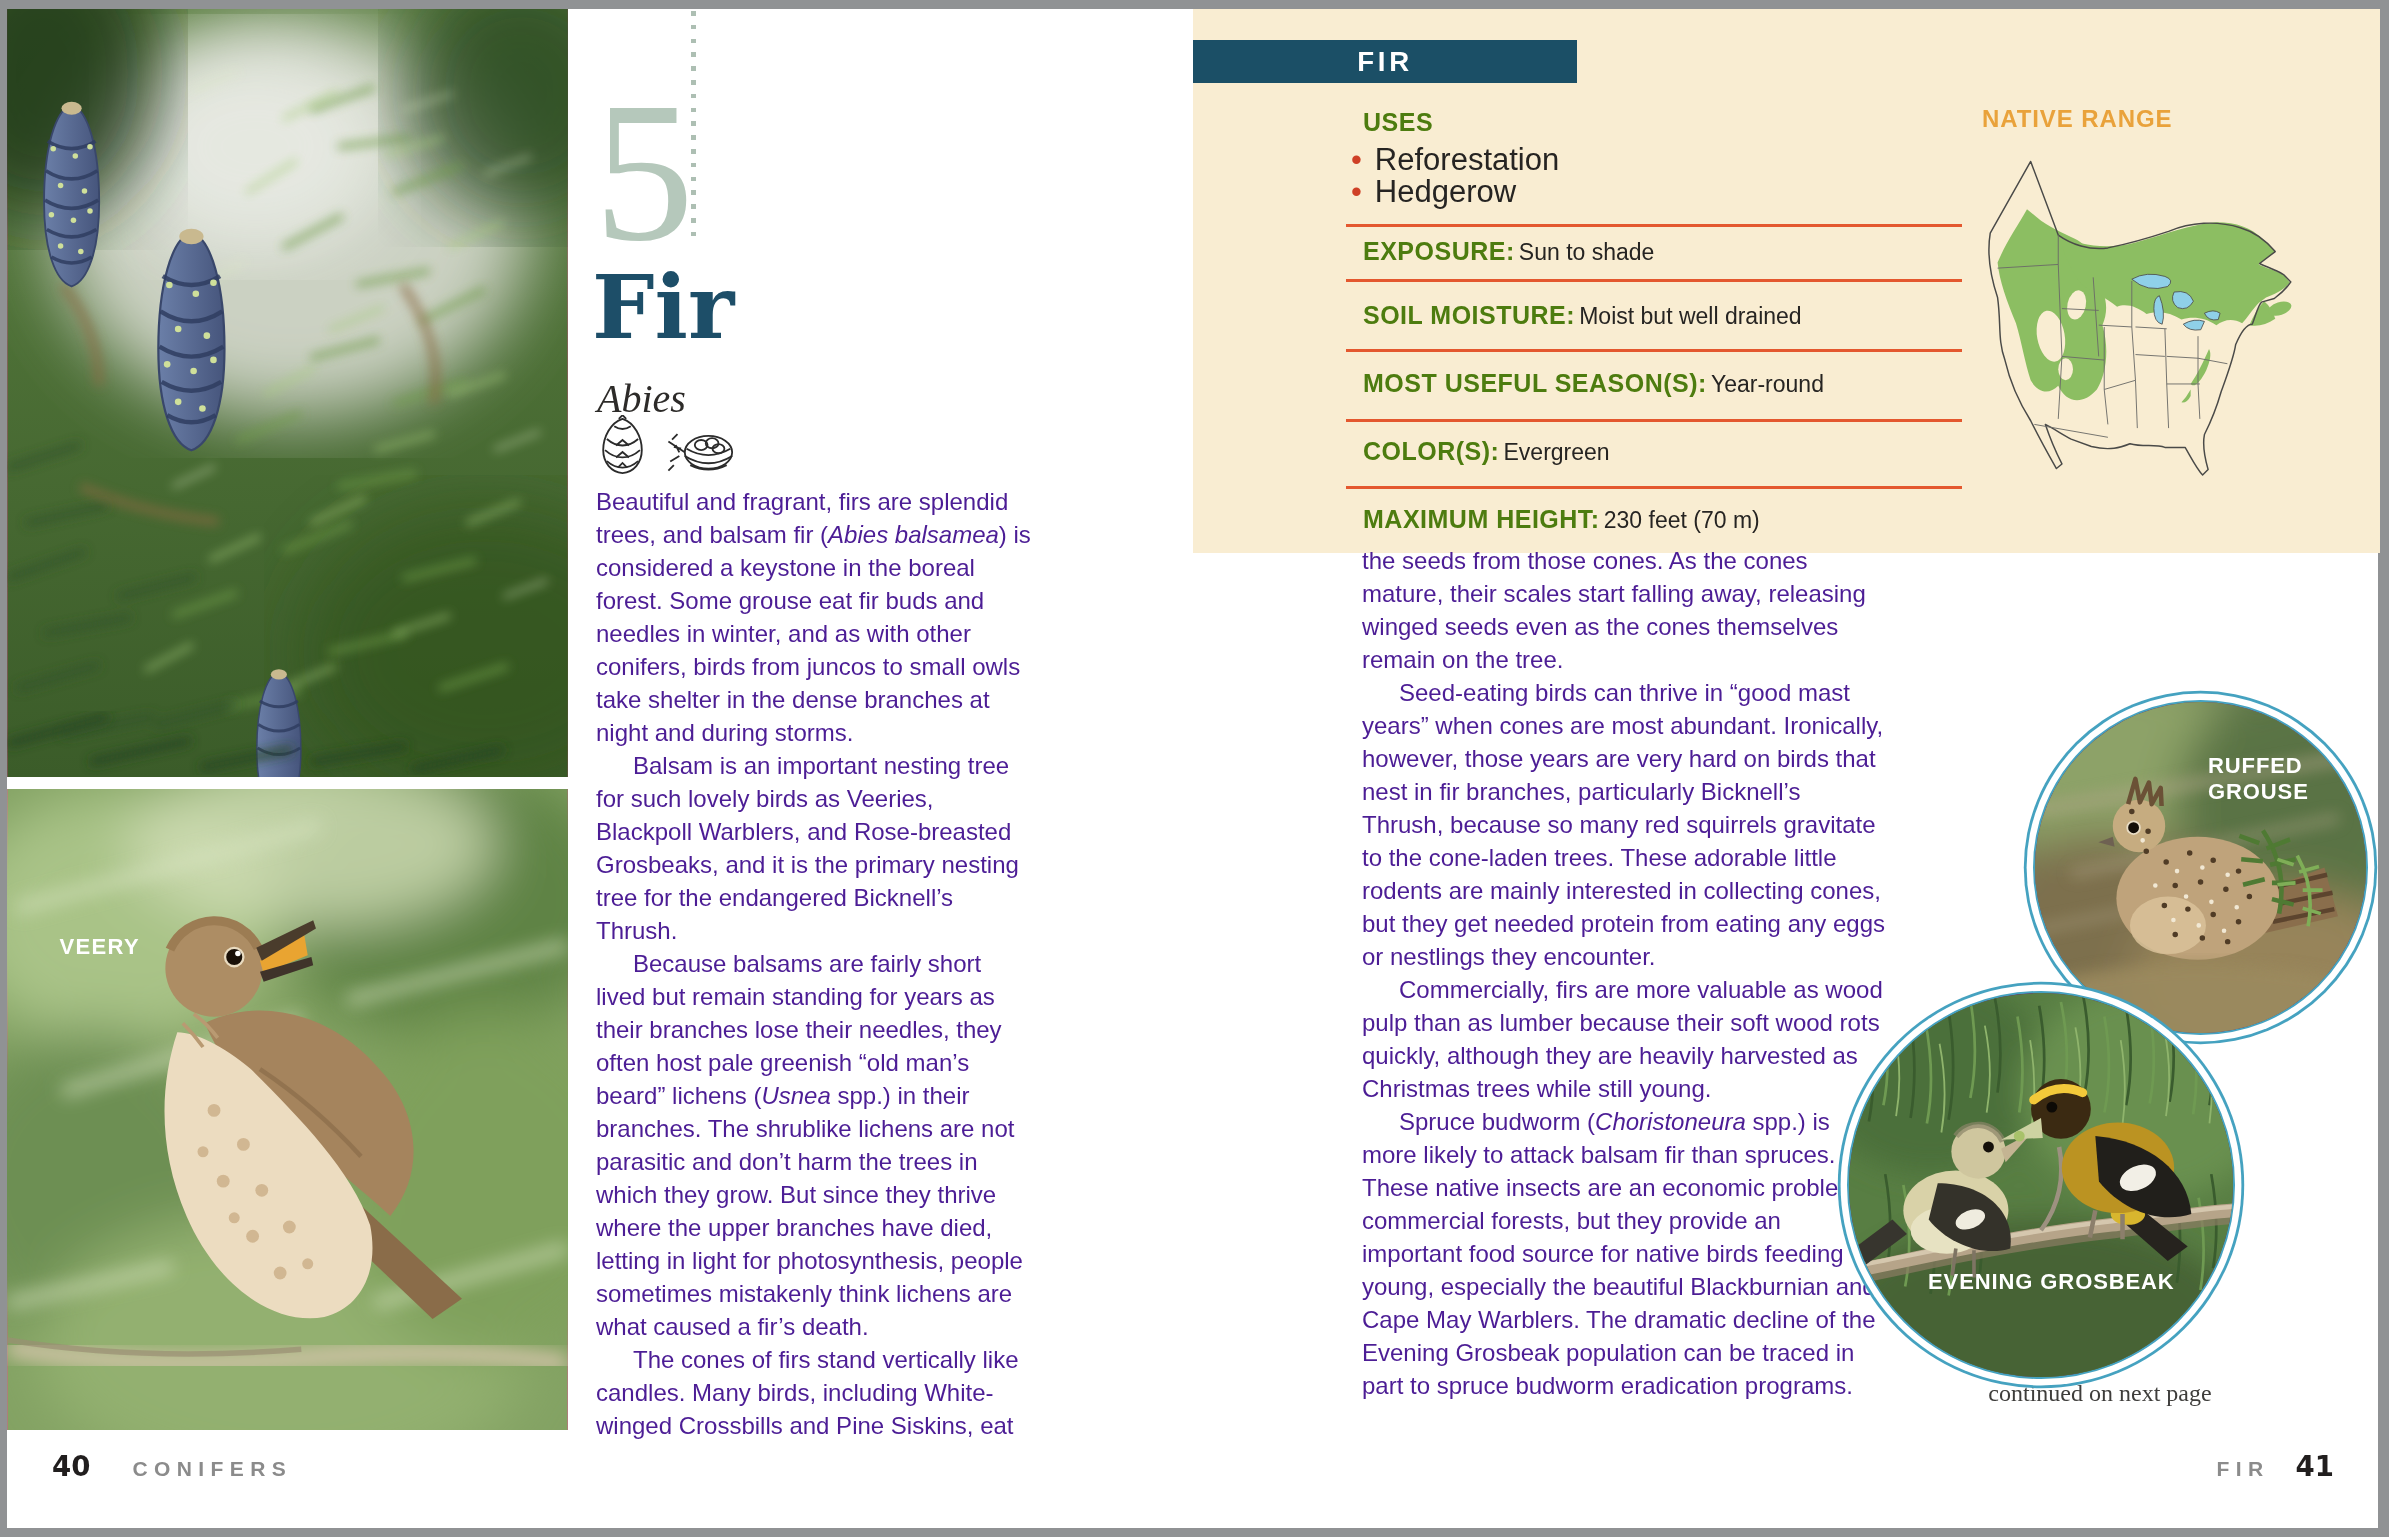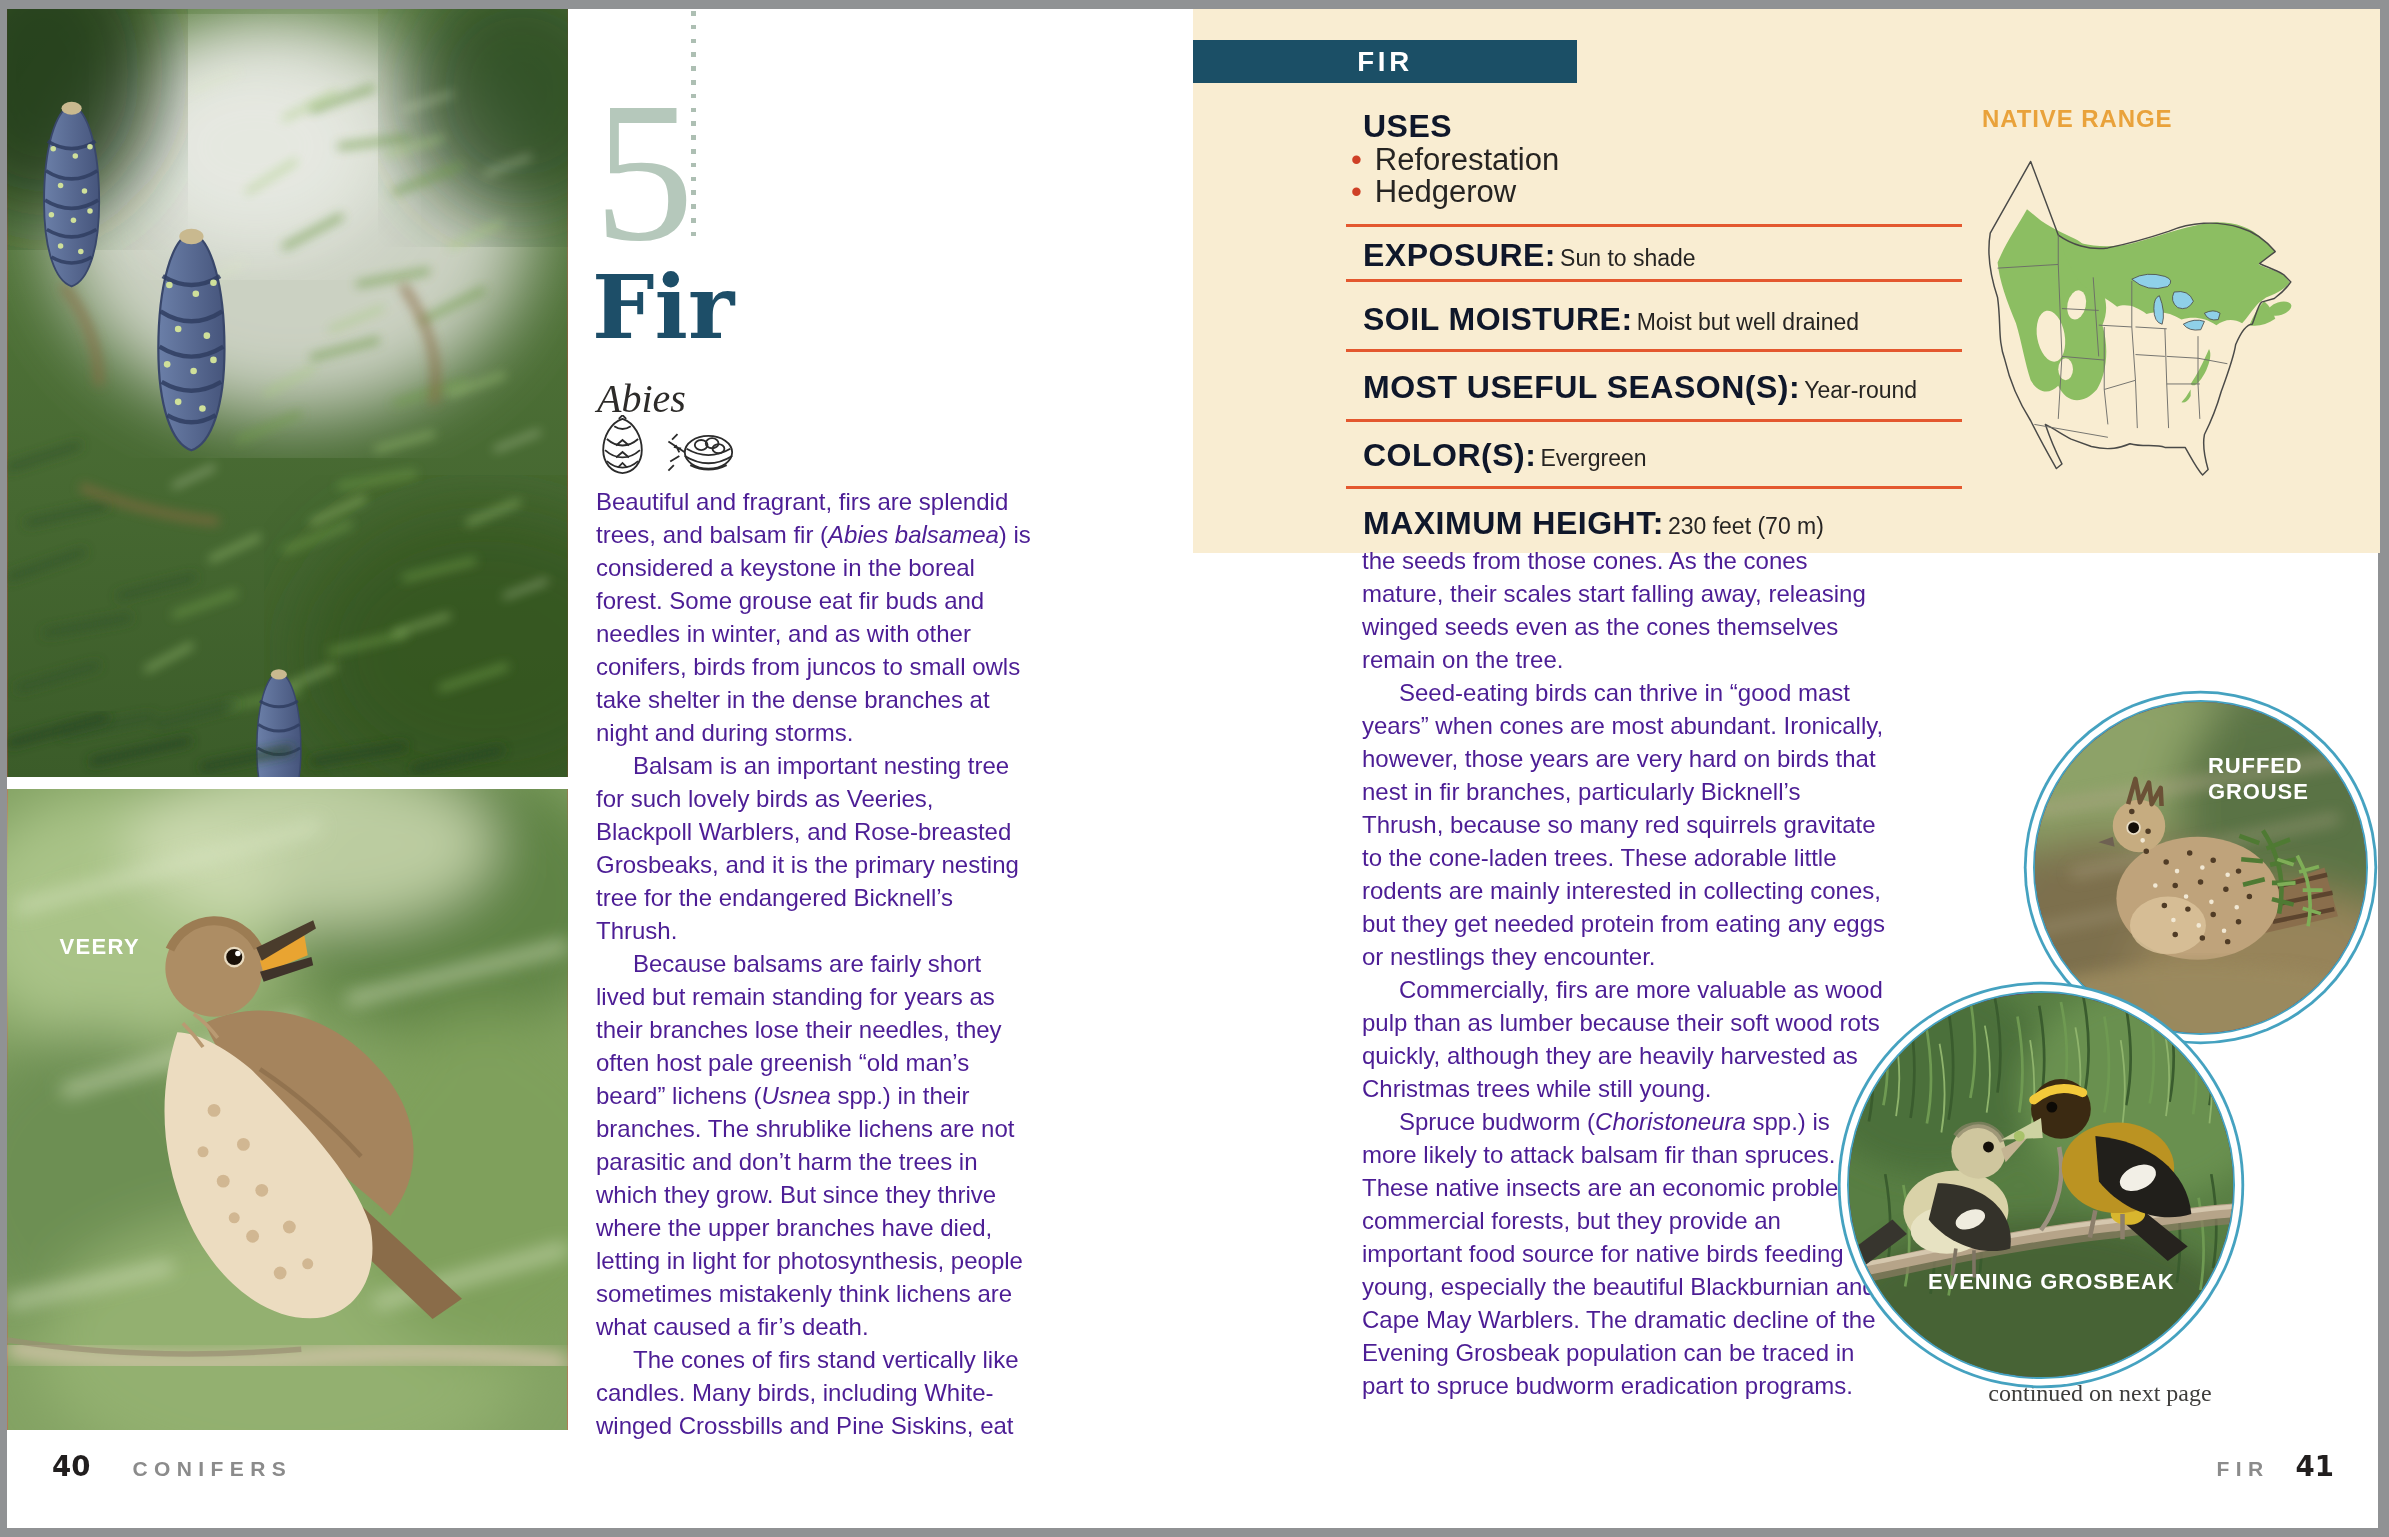--- a/index.html
+++ b/index.html
@@ -1,21 +1,21 @@
 <!DOCTYPE html>
 <html style="font-size:14.7px"><head>
 <meta charset="utf-8">
 <style>
   html,body{margin:0;padding:0;background:#909294;}
   #canvas{position:relative;width:2389px;height:1537px;background:#909294;overflow:hidden;
           font-family:"Liberation Sans",sans-serif;}
   .page{position:absolute;left:7.4px;top:9.2px;width:2371px;height:1519px;background:#ffffff;}
   .abs{position:absolute;}
   
-  .photo{position:absolute;overflow:hidden;background:#ef4444;}
+  .photo{position:absolute;overflow:hidden;background:#ec4899;}
   .photo svg{display:block;}
   .photo-label{position:absolute;color:#ffffff;font-weight:bold;font-size:22px;letter-spacing:1.4px;}
   
   .chapnum{position:absolute;left:594px;top:72px;font-family:"Liberation Serif",serif;
            font-size:200px;line-height:1;color:#b5c8bb;font-weight:400;}
   .dotted-rule{position:absolute;left:691px;top:11px;width:4.6px;height:235px;
       background:repeating-linear-gradient(#adbfb3 0 4.6px,transparent 4.6px 13.8px);}
   .title{position:absolute;left:592px;top:263px;font-family:"DejaVu Serif",serif;
          font-weight:bold;font-size:88px;color:#1d4e68;line-height:1;}
   .genus{position:absolute;left:597px;top:375px;font-family:"Liberation Serif",serif;
@@ -27,21 +27,21 @@
   .bodytext p + p{text-indent:37px;}
   .bodytext i{font-style:italic;}
   #left-col{left:596px;top:485px;width:439px;}
   #right-col{left:1362px;top:544px;width:603px;}
   .circle-spacer{float:right;width:79px;height:401px;margin-top:443px;}
   
   #infobox{position:absolute;left:1193px;top:9.2px;width:1187px;height:544px;background:#f9edd2;}
   .ib-header{position:absolute;left:0;top:31px;width:384px;height:43px;background:#1b4f66;
              display:flex;align-items:center;justify-content:center;}
   .ib-header span{color:#ffffff;font-weight:bold;font-size:27.6px;letter-spacing:3.7px;}
-  .ib-label{color:#0f172a;font-weight:bold;font-size:32px;letter-spacing:0.5px;}
+  .ib-label{color:#4d7c0f;font-weight:bold;font-size:25px;letter-spacing:0.5px;}
   .ib-value{color:#262422;font-size:23px;}
   .ib-row{position:absolute;left:170px;width:634px;white-space:nowrap;}
   .ib-divider{position:absolute;left:153px;width:616px;height:2.8px;background:#e4582f;}
   .ib-bullet{color:#cf4026;margin-right:13px;}
   .uses-item{position:absolute;left:158px;font-size:31px;color:#262422;}
   #nr-label{position:absolute;left:789px;top:96px;color:#e9a23b;font-weight:bold;
             font-size:24px;letter-spacing:0.9px;}
   
   .circle-photo{position:absolute;border-radius:50%;overflow:hidden;border:2.8px solid #45a2c0;
                 box-shadow:0 0 0 6.4px #ffffff,0 0 0 9.2px #45a2c0;background:#701a75;}

